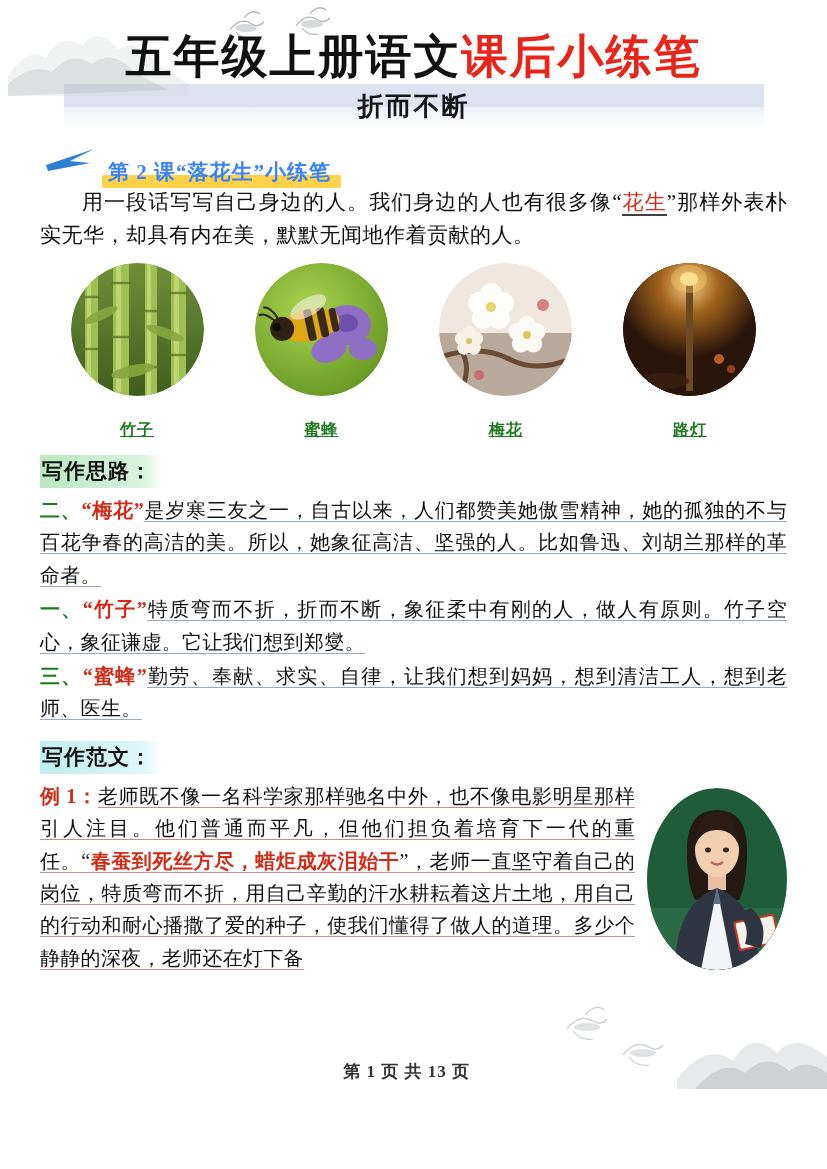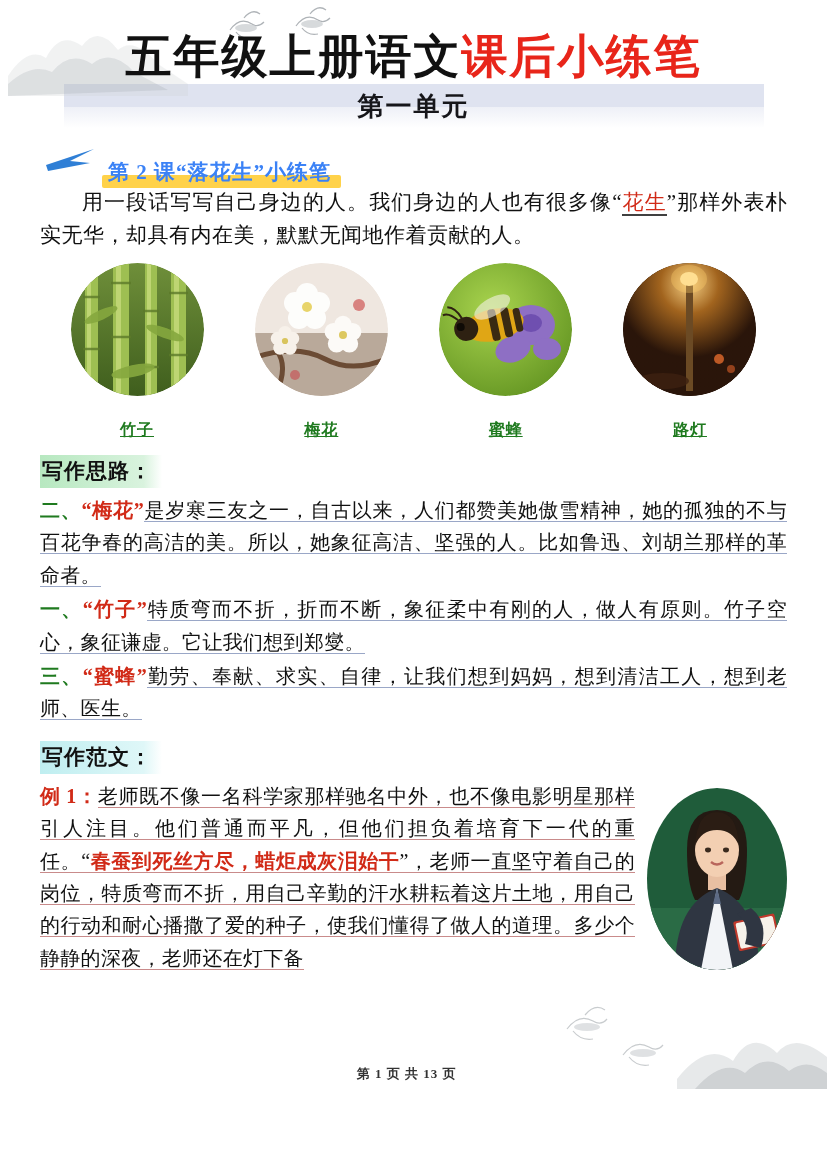--- a/index.html
+++ b/index.html
@@ -207,21 +207,21 @@
     height: 186px;
     shape-outside: margin-box;
   }
 
   
   .footer {
     position: absolute;
     left: 0; right: 14px;
     bottom: 14px;
     text-align: center;
-    font-size: 13px;
+    font-size: 17px;
     color: #333;
     letter-spacing: 1px;
     font-weight: bold;
   }
 </style>
 </head>
 <body>
 
 <div class="page">
 
@@ -247,21 +247,21 @@
 
   
   <div class="title-row">
     <div class="title">
       <span class="t-black">五年级上册语文</span><span class="t-red">课后小练笔</span>
     </div>
   </div>
 
   
   <div class="unit-banner">
-    <span>第一单元</span>
+    <span>折而不断</span>
   </div>
 
   
   <div class="lesson-head">
     <svg class="arrow-flag" viewBox="0 0 52 26">
       <path d="M2 18 L50 2 L26 14 L46 16 L4 24 Z" fill="#2f7fd6"></path>
     </svg>
     <span class="lesson-title">
       <span class="hl"></span>
       <span>第 2 课“落花生”小练笔</span>
@@ -314,20 +314,60 @@
             </g>
             <g fill="#86a83f" opacity=".9">
               <ellipse cx="30" cy="52" rx="18" ry="5" transform="rotate(-25 30 52)"></ellipse>
               <ellipse cx="94" cy="70" rx="20" ry="5" transform="rotate(20 94 70)"></ellipse>
               <ellipse cx="62" cy="108" rx="22" ry="6" transform="rotate(-12 62 108)"></ellipse>
             </g>
           </g>
         </svg>
       </div>
       <div class="circle-label">竹子</div>
+    </div>
+
+    <div class="circle-item">
+      <div class="circle">
+        <svg width="133" height="133" viewBox="0 0 133 133">
+          <defs>
+            <clipPath id="c3">
+                <circle cx="66.5" cy="66.5" r="66.5"></circle>
+              </clipPath>
+            <radialGradient id="bgG" cx=".4" cy=".35" r=".8">
+              <stop offset="0" stop-color="#a9d44e"></stop>
+                <stop offset="1" stop-color="#5d8f1e"></stop>
+            </radialGradient>
+          </defs>
+          <g clip-path="url(#c3)">
+            <rect width="133" height="133" fill="url(#bgG)"></rect>
+            <g fill="#8e6fc4">
+              <ellipse cx="92" cy="62" rx="24" ry="20"></ellipse>
+              <ellipse cx="74" cy="86" rx="18" ry="13" transform="rotate(-20 74 86)"></ellipse>
+              <ellipse cx="108" cy="86" rx="14" ry="11"></ellipse>
+            </g>
+            <ellipse cx="92" cy="60" rx="11" ry="9" fill="#6f4fb0"></ellipse>
+
+            <g transform="translate(55,62) rotate(-12)">
+              <ellipse cx="0" cy="0" rx="30" ry="16" fill="#e0a615"></ellipse>
+              <g fill="#3a2a12">
+                <rect x="-4" y="-16" width="8" height="32" rx="3"></rect>
+                <rect x="9" y="-15" width="8" height="30" rx="3"></rect>
+                <rect x="21" y="-12" width="7" height="24" rx="3"></rect>
+              </g>
+              <circle cx="-28" cy="-2" r="12" fill="#2e2112"></circle>
+              <circle cx="-33" cy="-5" r="4" fill="#0f0b06"></circle>
+              <path d="M-34 -12 q-8 -10 -14 -8" stroke="#2e2112" stroke-width="2" fill="none"></path>
+              <path d="M-30 -13 q-4 -12 -12 -14" stroke="#2e2112" stroke-width="2" fill="none"></path>
+              <ellipse cx="2" cy="-18" rx="20" ry="9" fill="#f4f1e4" opacity=".6" transform="rotate(-18 2 -18)"></ellipse>
+            </g>
+          </g>
+        </svg>
+      </div>
+      <div class="circle-label">蜜蜂</div>
     </div>
 
     <div class="circle-item">
       <div class="circle">
         <svg width="133" height="133" viewBox="0 0 133 133">
           <defs>
             <clipPath id="c2">
                 <circle cx="66.5" cy="66.5" r="66.5"></circle>
               </clipPath>
           </defs>
@@ -369,60 +409,20 @@
           </g>
         </svg>
       </div>
       <div class="circle-label">梅花</div>
     </div>
 
     <div class="circle-item">
       <div class="circle">
         <svg width="133" height="133" viewBox="0 0 133 133">
           <defs>
-            <clipPath id="c3">
-                <circle cx="66.5" cy="66.5" r="66.5"></circle>
-              </clipPath>
-            <radialGradient id="bgG" cx=".4" cy=".35" r=".8">
-              <stop offset="0" stop-color="#a9d44e"></stop>
-                <stop offset="1" stop-color="#5d8f1e"></stop>
-            </radialGradient>
-          </defs>
-          <g clip-path="url(#c3)">
-            <rect width="133" height="133" fill="url(#bgG)"></rect>
-            <g fill="#8e6fc4">
-              <ellipse cx="92" cy="62" rx="24" ry="20"></ellipse>
-              <ellipse cx="74" cy="86" rx="18" ry="13" transform="rotate(-20 74 86)"></ellipse>
-              <ellipse cx="108" cy="86" rx="14" ry="11"></ellipse>
-            </g>
-            <ellipse cx="92" cy="60" rx="11" ry="9" fill="#6f4fb0"></ellipse>
-
-            <g transform="translate(55,62) rotate(-12)">
-              <ellipse cx="0" cy="0" rx="30" ry="16" fill="#e0a615"></ellipse>
-              <g fill="#3a2a12">
-                <rect x="-4" y="-16" width="8" height="32" rx="3"></rect>
-                <rect x="9" y="-15" width="8" height="30" rx="3"></rect>
-                <rect x="21" y="-12" width="7" height="24" rx="3"></rect>
-              </g>
-              <circle cx="-28" cy="-2" r="12" fill="#2e2112"></circle>
-              <circle cx="-33" cy="-5" r="4" fill="#0f0b06"></circle>
-              <path d="M-34 -12 q-8 -10 -14 -8" stroke="#2e2112" stroke-width="2" fill="none"></path>
-              <path d="M-30 -13 q-4 -12 -12 -14" stroke="#2e2112" stroke-width="2" fill="none"></path>
-              <ellipse cx="2" cy="-18" rx="20" ry="9" fill="#f4f1e4" opacity=".6" transform="rotate(-18 2 -18)"></ellipse>
-            </g>
-          </g>
-        </svg>
-      </div>
-      <div class="circle-label">蜜蜂</div>
-    </div>
-
-    <div class="circle-item">
-      <div class="circle">
-        <svg width="133" height="133" viewBox="0 0 133 133">
-          <defs>
             <clipPath id="c4">
                 <circle cx="66.5" cy="66.5" r="66.5"></circle>
               </clipPath>
             <radialGradient id="glow" cx=".5" cy=".16" r=".55">
               <stop offset="0" stop-color="#ffd98a"></stop>
                 <stop offset=".4" stop-color="#a8681f"></stop>
               <stop offset="1" stop-color="#2a150a"></stop>
             </radialGradient>
           </defs>
           <g clip-path="url(#c4)">

